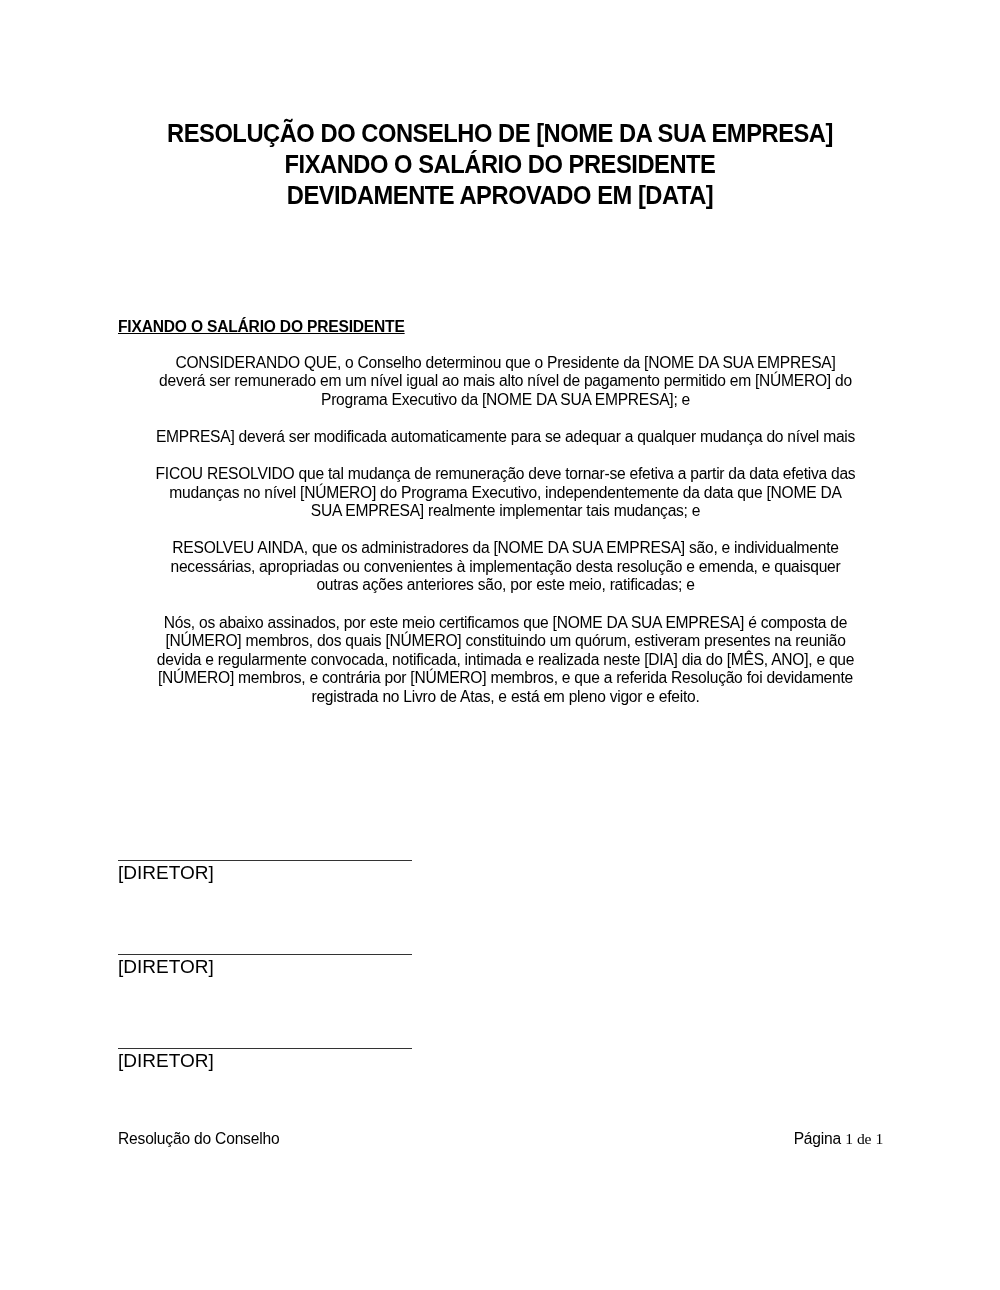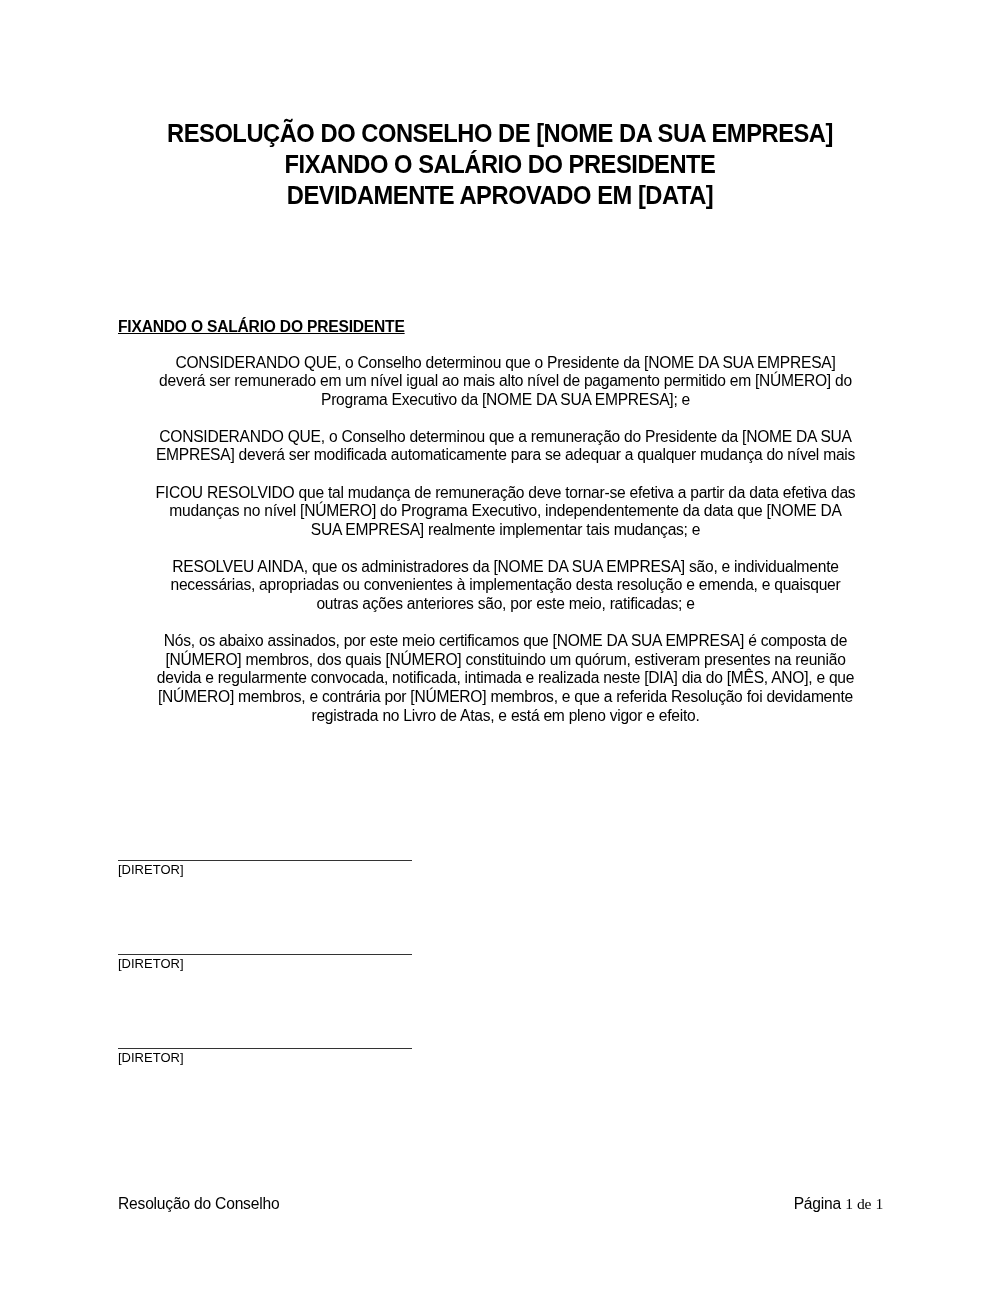--- a/index.html
+++ b/index.html
@@ -14,25 +14,25 @@
     .body-wrap {
       position: absolute; left: 118px; top: 318px; width: 775px;
       font-family: "Liberation Sans", sans-serif; font-size: 15.6px; line-height: 18.6px;
     }
     .section-heading {
       font-weight: bold; text-decoration: underline; margin: 0 0 17px 0;
       letter-spacing: -0.2px; white-space: nowrap;
     }
     .para { margin: 0 0 18.5px 0; letter-spacing: -0.25px; }
     .para .line { white-space: nowrap; display: block; text-align: center; }
-    .sig { position: absolute; left: 118px; width: 294px; font-family: "Liberation Sans", sans-serif; font-size: 13px; }
+    .sig { position: absolute; left: 118px; width: 294px; font-family: "Liberation Sans", sans-serif; font-size: 19px; }
     .sig .rule { border-top: 1.5px solid #333; width: 294px; height: 0; }
     .sig .name { margin-top: 1px; }
     .footer {
-      position: absolute; left: 118px; top: 1195px; width: 765px; height: 20px;
+      position: absolute; left: 118px; top: 1130px; width: 765px; height: 20px;
       font-family: "Liberation Sans", sans-serif; font-size: 15.6px; text-decoration: underline;
     }
     .footer .left { position: absolute; left: 0; top: 0; letter-spacing: -0.2px; }
     .footer .right { position: absolute; right: 0; top: 0; letter-spacing: -0.2px; }
     .footer .serif { font-family: "Liberation Serif", serif; font-size: 15.6px; }
   </style>
 </head>
 <body>
 
 <div class="page">
@@ -46,21 +46,20 @@
   <div class="body-wrap">
     <div class="section-heading">FIXANDO O SALÁRIO DO PRESIDENTE</div>
 
     <div class="para">
       <span class="line">CONSIDERANDO QUE, o Conselho determinou que o Presidente da [NOME DA SUA EMPRESA]</span>
       <span class="line">deverá ser remunerado em um nível igual ao mais alto nível de pagamento permitido em [NÚMERO] do</span>
       <span class="line">Programa Executivo da [NOME DA SUA EMPRESA]; e</span>
     </div>
 
     <div class="para">
-      <span class="line">CONSIDERANDO QUE, o Conselho determinou que a remuneração do Presidente da [NOME DA SUA</span>
       <span class="line">EMPRESA] deverá ser modificada automaticamente para se adequar a qualquer mudança do nível mais</span>
     </div>
 
     <div class="para">
       <span class="line">FICOU RESOLVIDO que tal mudança de remuneração deve tornar-se efetiva a partir da data efetiva das</span>
       <span class="line">mudanças no nível [NÚMERO] do Programa Executivo, independentemente da data que [NOME DA</span>
       <span class="line">SUA EMPRESA] realmente implementar tais mudanças; e</span>
     </div>
 
     <div class="para">

